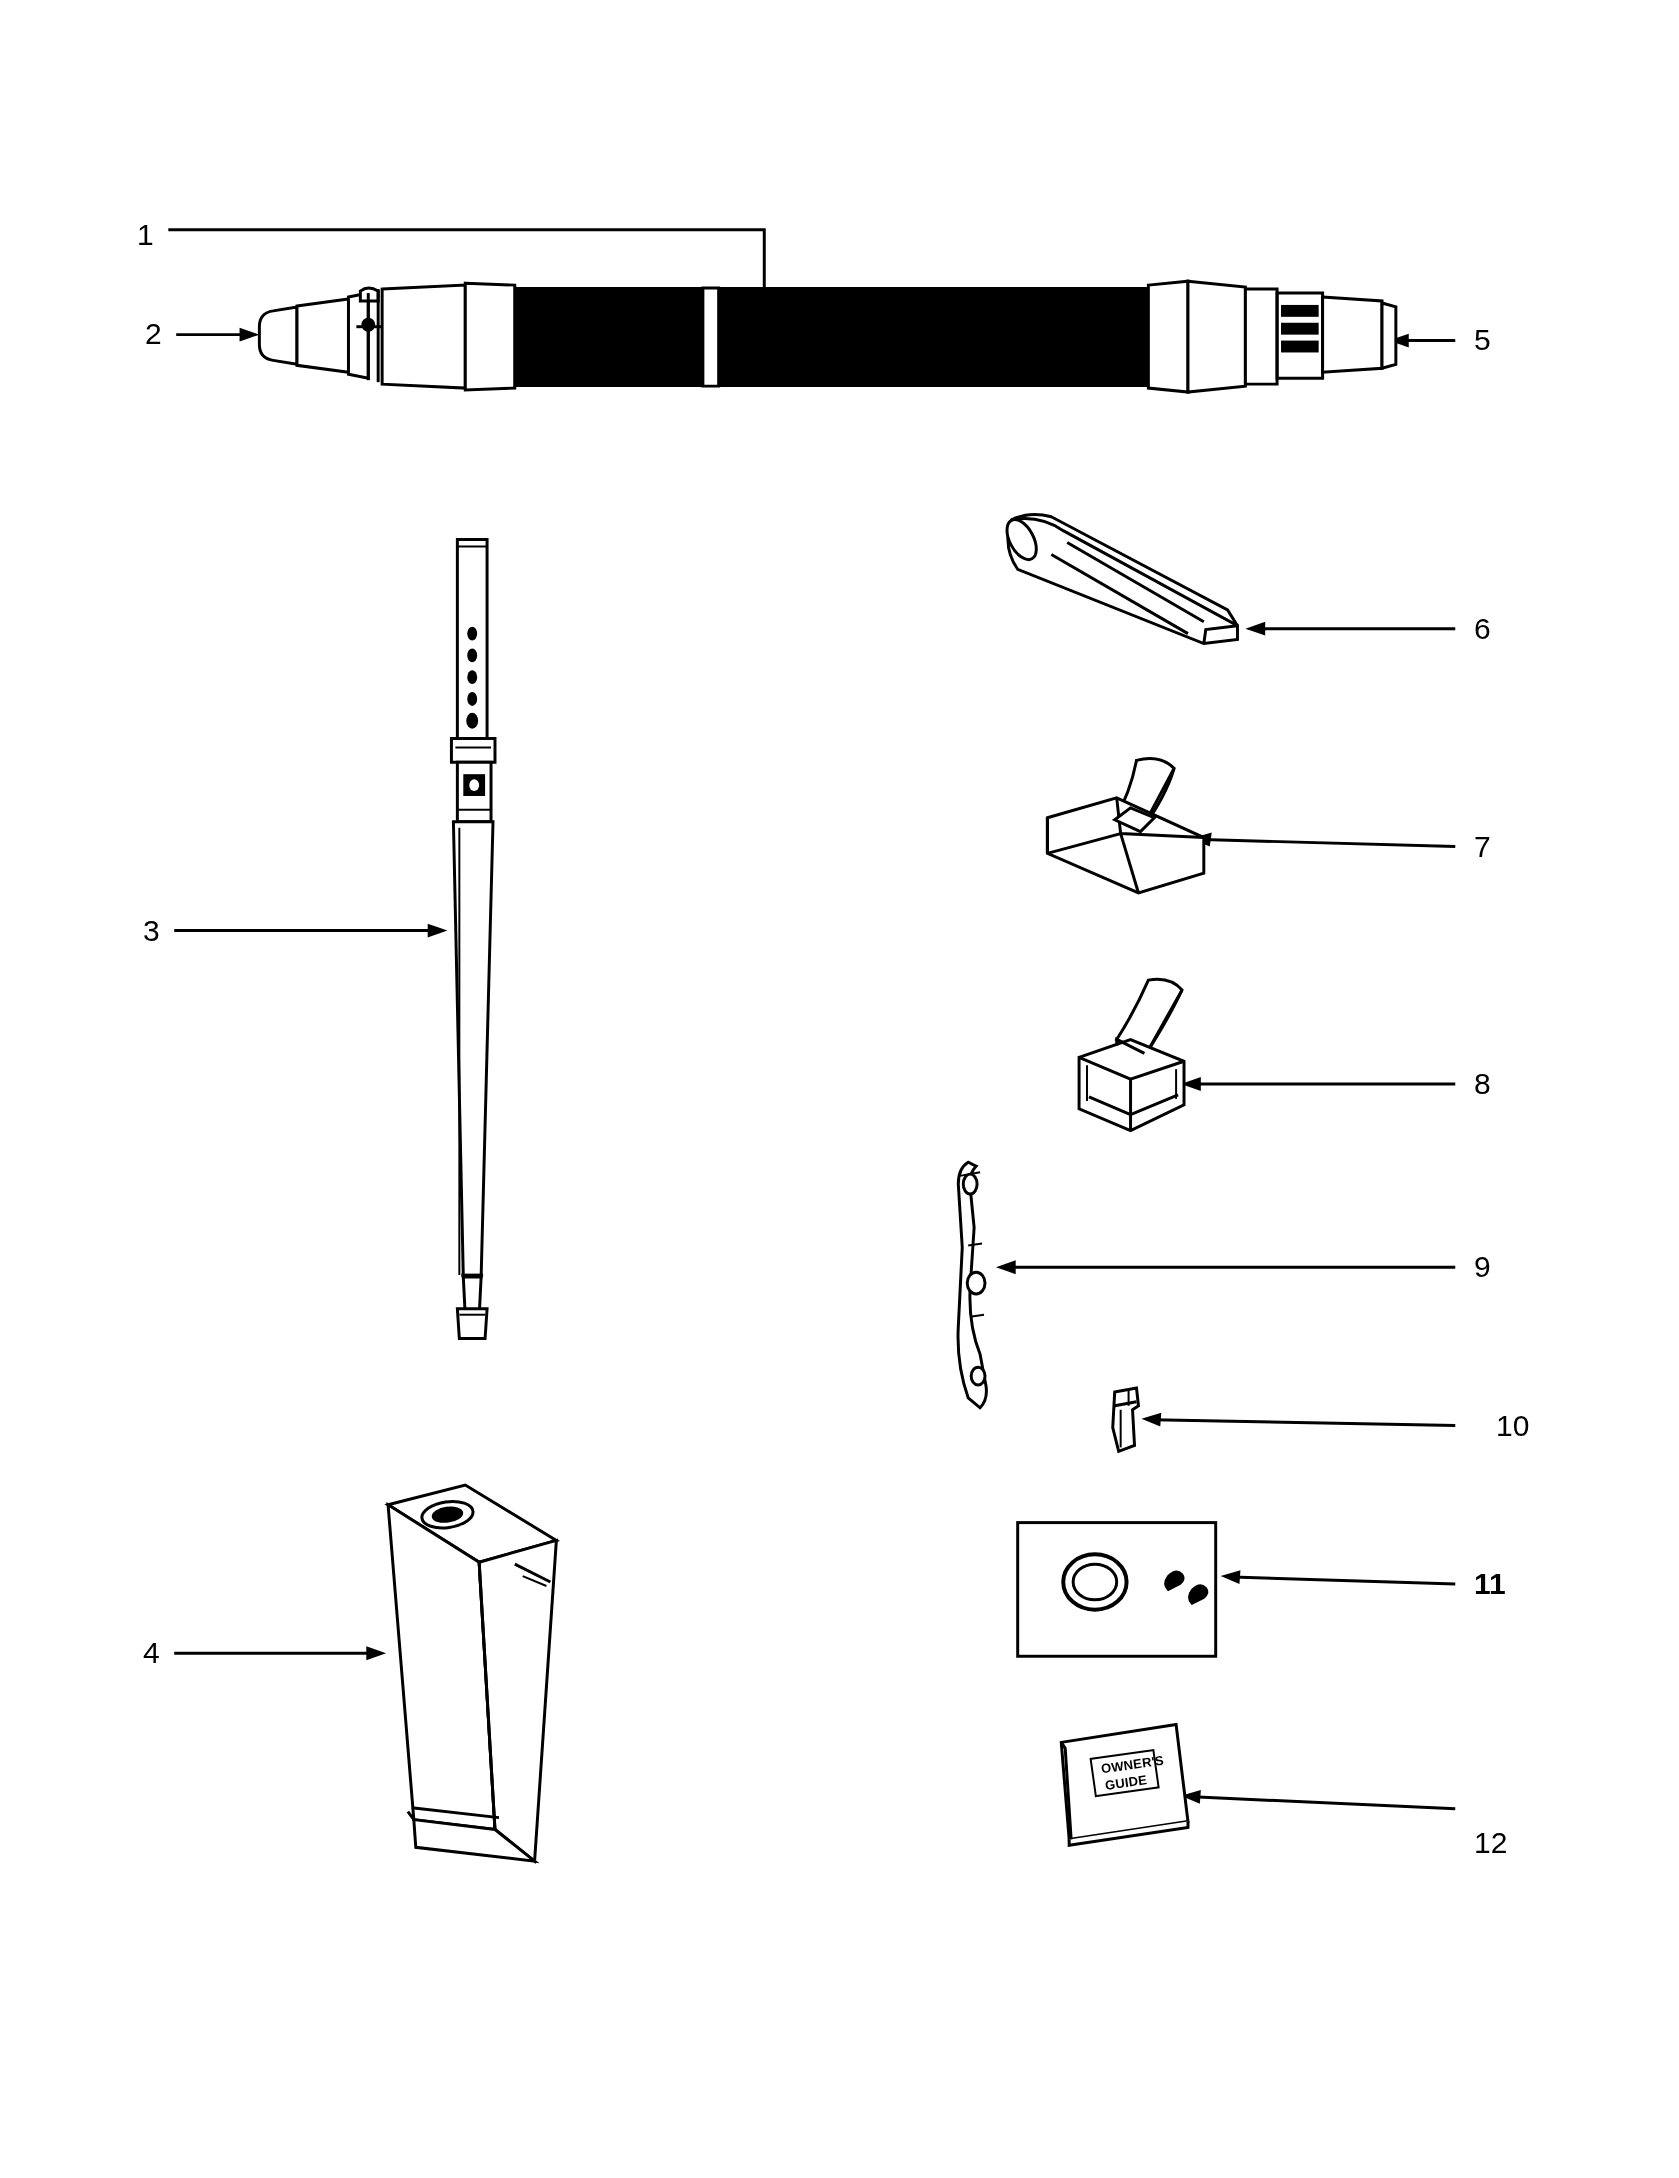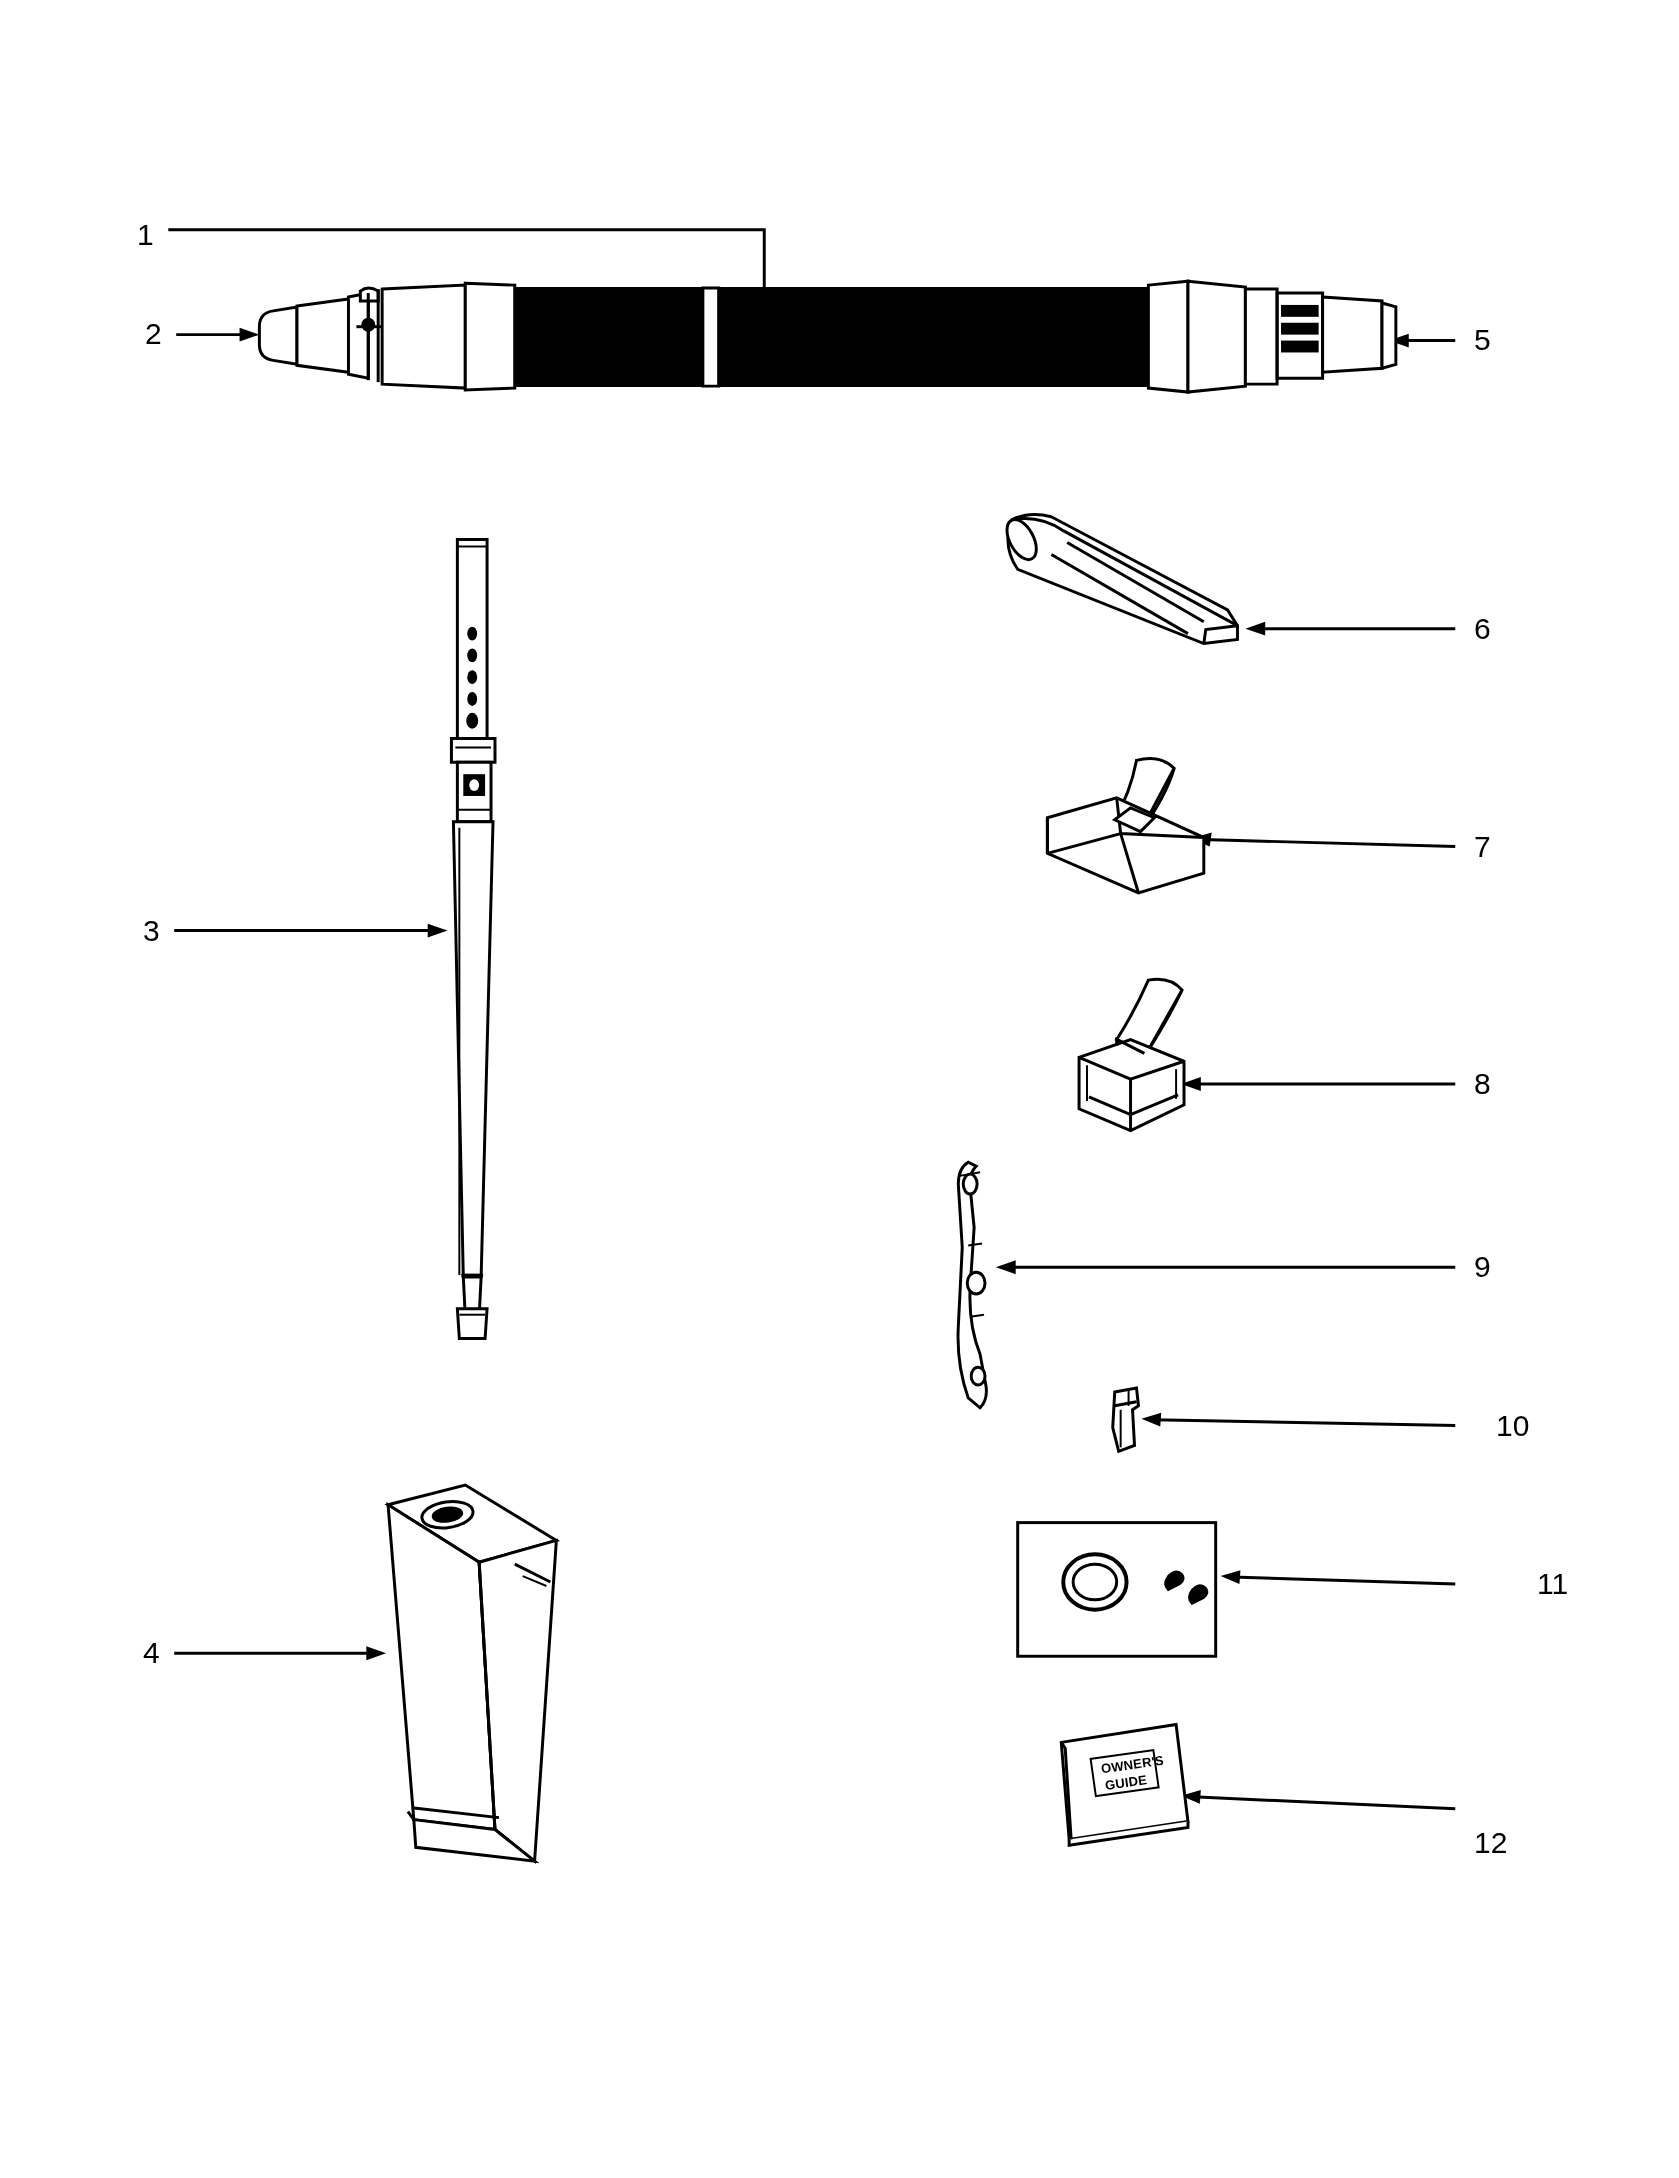--- a/index.html
+++ b/index.html
@@ -243,17 +243,17 @@
   <div class="callout-num" style="left:137px; top:220px;">1</div>
   <div class="callout-num" style="left:145px; top:319px;">2</div>
   <div class="callout-num" style="left:143px; top:916px;">3</div>
   <div class="callout-num" style="left:143px; top:1638px;">4</div>
   <div class="callout-num" style="left:1474px; top:325px;">5</div>
   <div class="callout-num" style="left:1474px; top:614px;">6</div>
   <div class="callout-num" style="left:1474px; top:832px;">7</div>
   <div class="callout-num" style="left:1474px; top:1069px;">8</div>
   <div class="callout-num" style="left:1474px; top:1252px;">9</div>
   <div class="callout-num" style="left:1474px; top:1411px;margin-left:22px;">10</div>
-  <div class="callout-num" style="left:1537px; top:1569px;">11</div>
+  <div class="callout-num" style="left:1474px; top:1569px;font-weight:bold;">11</div>
   <div class="callout-num" style="left:1474px; top:1794px;margin-top:34px;">12</div>
 
 </div>
 
 
 </body></html>

